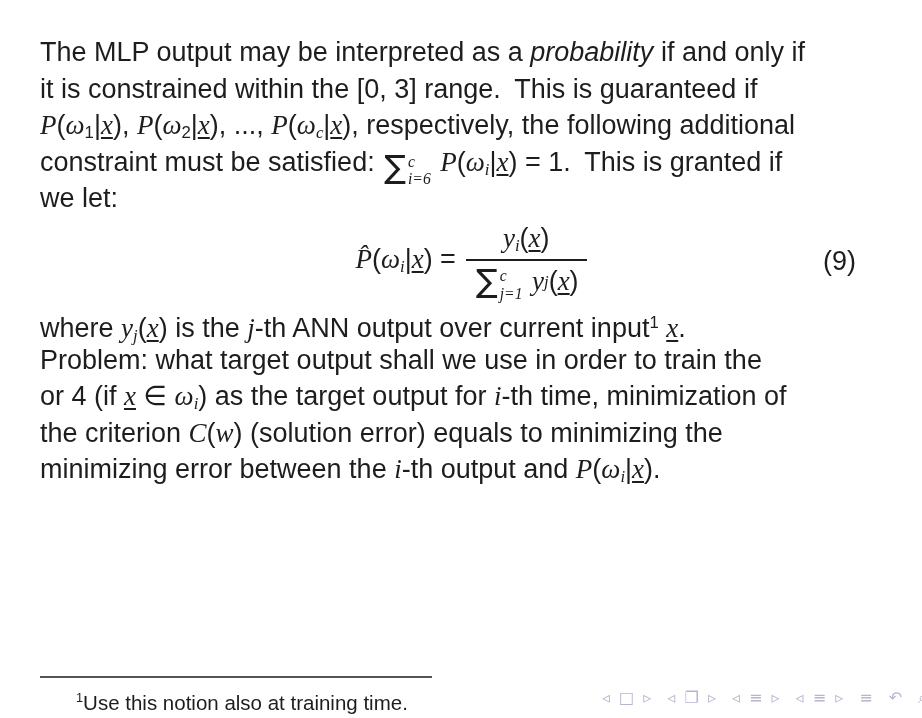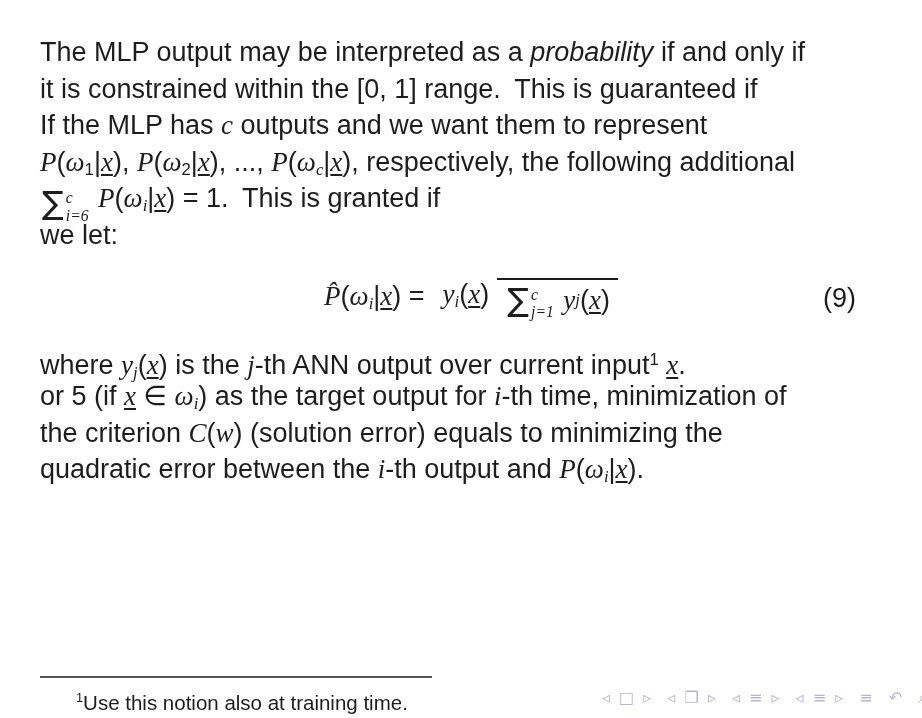--- a/index.html
+++ b/index.html
@@ -21,43 +21,42 @@
   .seg.u{text-decoration:underline;text-decoration-thickness:1.8px;text-underline-offset:3px;}
   .seg.sub{font-size:62%;vertical-align:-0.25em;}
   .seg.sup{font-size:62%;vertical-align:0.55em;}
   .sum{display:inline-flex;align-items:center;vertical-align:-7px;margin:0 2px;}
   .sigma{font-family:"DejaVu Sans",sans-serif;font-size:120%;line-height:1;}
   .limits{display:inline-flex;flex-direction:column;justify-content:center;
           font-family:"Liberation Serif","DejaVu Serif",serif;font-style:italic;
           font-size:58%;line-height:1.1;margin-left:2px;transform:translateY(3px);}
   .eqrow{position:relative;height:88px;display:flex;align-items:center;justify-content:center;}
   .eq-lhs{white-space:nowrap;text-align:center;}
-  .frac{display:inline-flex;flex-direction:row;align-items:center;margin-left:10px;}
+  .frac{display:inline-flex;flex-direction:column;align-items:center;margin-left:10px;}
   .frac .num{padding:0 8px 3px;white-space:nowrap;}
   .frac .den{border-top:2.5px solid #1d1d1d;padding:3px 8px 0;white-space:nowrap;display:flex;align-items:center;}
   .eq-number{position:absolute;right:46px;top:50%;transform:translateY(-50%);}
   .footnote-rule{position:absolute;left:40px;top:676px;width:392px;border-top:2px solid #545454;}
   .footnote{position:absolute;left:76px;top:682px;font-size:20.5px;line-height:32px;white-space:nowrap;}
   .footnote .seg.sup{font-size:62%;vertical-align:0.6em;}
   .nav{position:absolute;right:-7px;top:688px;display:flex;gap:14px;align-items:center;
        font-family:"DejaVu Sans",sans-serif;font-size:16px;letter-spacing:2px;white-space:nowrap;}
   .navgroup{cursor:pointer;}
 </style>
 </head>
 <body>
 
 <div class="slide">
 
   <div class="body-text">
     <div>
         <div class="line"><span class="seg">The MLP output may be interpreted as a </span><span class="seg em">probability</span><span class="seg"> if and only if</span></div>
-        <div class="line"><span class="seg">it is constrained within the [0, 1] range. This is guaranteed if</span></div>
-        <div class="line"><span class="seg">If the MLP has </span><span class="seg i">c</span><span class="seg"> outputs and we want them to represent</span></div>
+        <div class="line"><span class="seg">it is constrained within the [0, 3] range. This is guaranteed if</span></div>
         <div class="line"><span class="seg i">P</span><span class="seg">(</span><span class="seg i">ω</span><span class="seg sub">1</span><span class="seg">|</span><span class="seg i u">x</span><span class="seg">), </span><span class="seg i">P</span><span class="seg">(</span><span class="seg i">ω</span><span class="seg sub">2</span><span class="seg">|</span><span class="seg i u">x</span><span class="seg">), ..., </span><span class="seg i">P</span><span class="seg">(</span><span class="seg i">ω</span><span class="seg i sub">c</span><span class="seg">|</span><span class="seg i u">x</span><span class="seg">), respectively, the following additional</span></div>
-        <div class="line"><span class="sum">
+        <div class="line"><span class="seg">constraint must be satisfied: </span><span class="sum">
             <span class="sigma">∑</span>
             <span class="limits">
               <span>c</span>
               <span>i=6</span>
             </span>
           </span><span class="seg"> </span><span class="seg i">P</span><span class="seg">(</span><span class="seg i">ω</span><span class="seg i sub">i</span><span class="seg">|</span><span class="seg i u">x</span><span class="seg">) = 1. This is granted if</span></div>
         <div class="line"><span class="seg">we let:</span></div>
       </div>
 
     <div class="eqrow">
@@ -78,23 +77,24 @@
             <span class="seg">(</span>
             <span class="seg i u">x</span>
             <span class="seg">)</span>
           </span>
       </span>
       <span class="eq-number">(9)</span>
     </div>
 
     <div>
         <div class="line"><span class="seg">where </span><span class="seg i">y</span><span class="seg i sub">j</span><span class="seg">(</span><span class="seg i u">x</span><span class="seg">) is the </span><span class="seg i">j</span><span class="seg">-th ANN output over current input</span><span class="seg sup">1</span><span class="seg"> </span><span class="seg i u">x</span><span class="seg">.</span></div>
-        <div class="line"><span class="seg">or 5 (if </span><span class="seg i u">x</span><span class="seg"> ∈ </span><span class="seg i">ω</span><span class="seg i sub">i</span><span class="seg">) as the target output for </span><span class="seg i">i</span><span class="seg">-th time, minimization of</span></div>
+        <div class="line"><span class="seg">Problem: what target output shall we use in order to train the</span></div>
+        <div class="line"><span class="seg">or 4 (if </span><span class="seg i u">x</span><span class="seg"> ∈ </span><span class="seg i">ω</span><span class="seg i sub">i</span><span class="seg">) as the target output for </span><span class="seg i">i</span><span class="seg">-th time, minimization of</span></div>
         <div class="line"><span class="seg">the criterion </span><span class="seg i">C</span><span class="seg">(</span><span class="seg i">w</span><span class="seg">) (solution error) equals to minimizing the</span></div>
-        <div class="line"><span class="seg">quadratic error between the </span><span class="seg i">i</span><span class="seg">-th output and </span><span class="seg i">P</span><span class="seg">(</span><span class="seg i">ω</span><span class="seg i sub">i</span><span class="seg">|</span><span class="seg i u">x</span><span class="seg">).</span></div>
+        <div class="line"><span class="seg">minimizing error between the </span><span class="seg i">i</span><span class="seg">-th output and </span><span class="seg i">P</span><span class="seg">(</span><span class="seg i">ω</span><span class="seg i sub">i</span><span class="seg">|</span><span class="seg i u">x</span><span class="seg">).</span></div>
       </div>
   </div>
 
   <div class="footnote-rule"></div>
   <div class="footnote"><span class="seg sup">1</span><span class="seg">Use this notion also at training time.</span></div>
 
   <div class="nav" style="color: rgb(182, 182, 209);">
       <span class="navgroup">◃ □ ▹</span>
       <span class="navgroup">◃ ❐ ▹</span>
       <span class="navgroup">◃ ≡ ▹</span>

